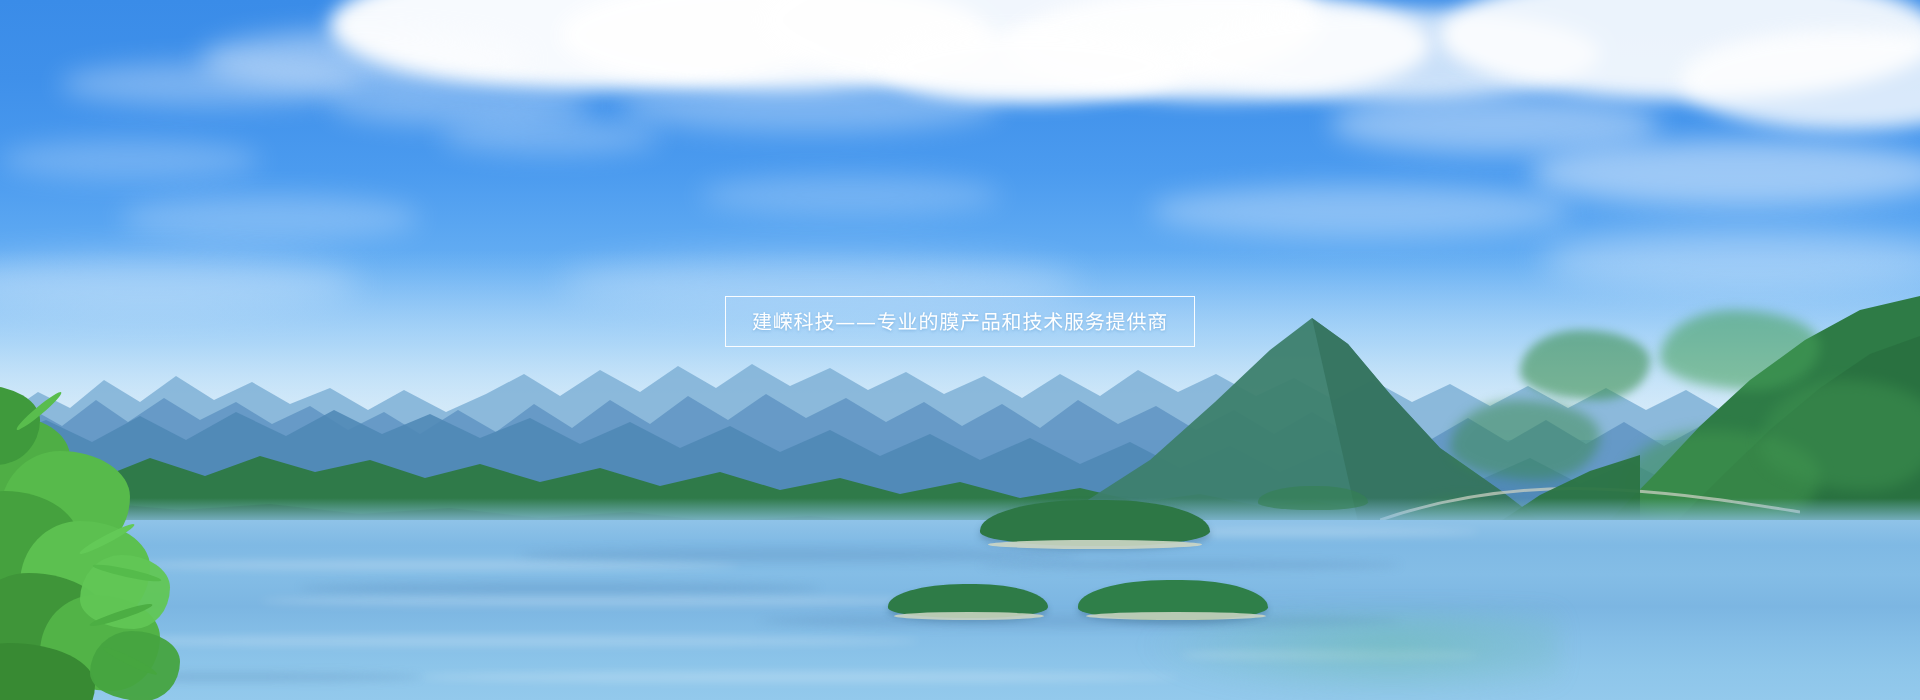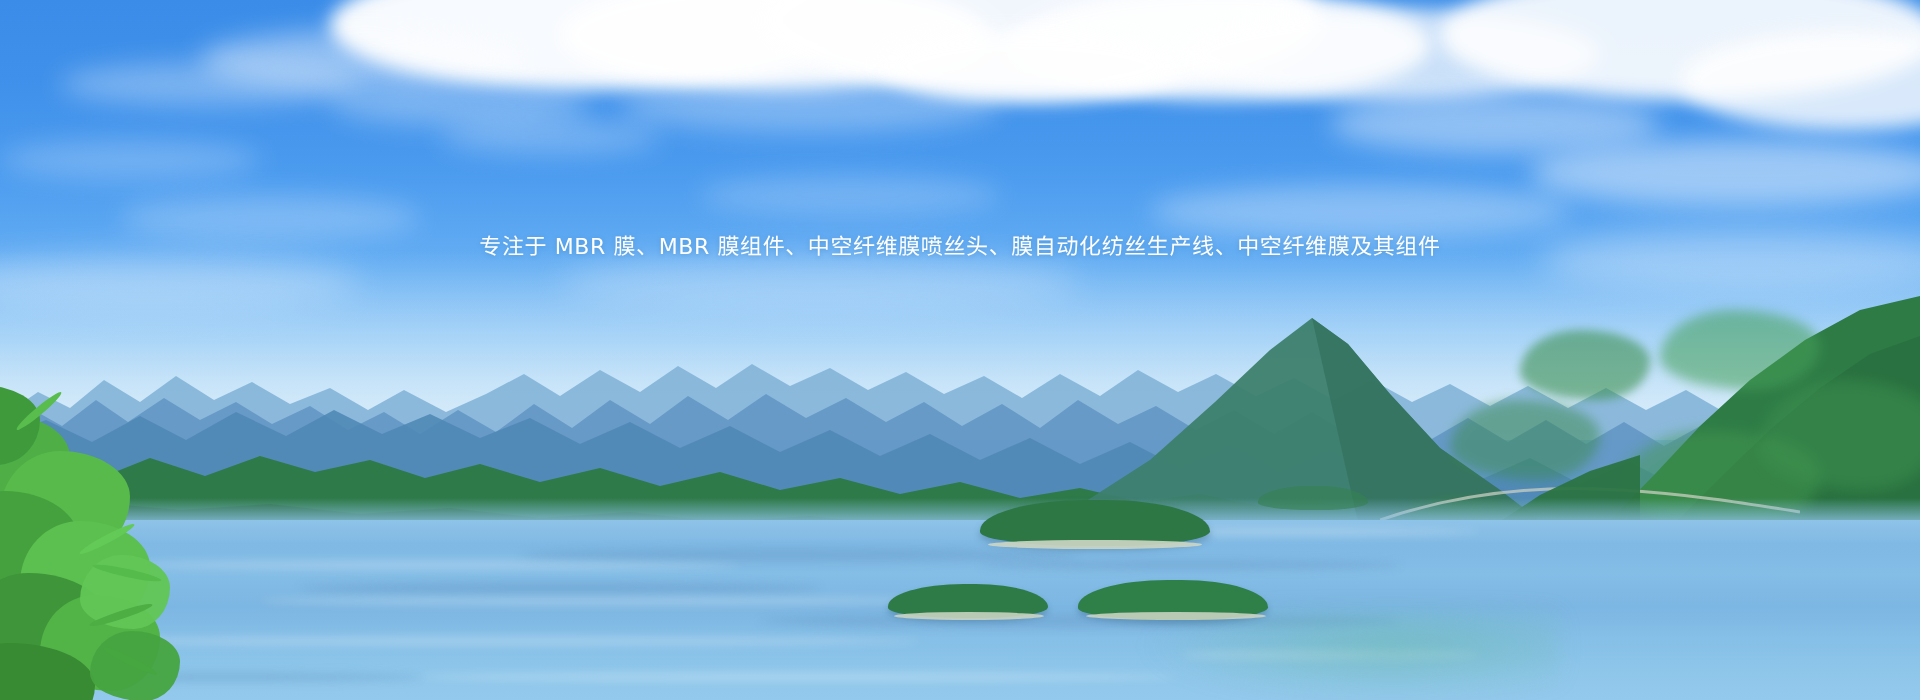--- a/index.html
+++ b/index.html
@@ -349,18 +349,20 @@
                 border-radius:50%;transform:rotate(-18deg);"></div>
     <div style="position:absolute;left:120px;top:252px;width:60px;height:8px;background:#46a63f;
                 border-radius:50%;transform:rotate(26deg);"></div>
     <div style="position:absolute;left:30px;top:2px;width:58px;height:8px;background:#59bd4d;
                 border-radius:50%;transform:rotate(-40deg);"></div>
   </div>
 
   <div class="copy">
 
 
-    <div class="subline">专注于 MBR 膜、MBR 膜组件、中空纤维膜喷丝头、膜自动化纺丝生产线、中空纤维膜及其组件</div>
-
+
+    <div class="tagwrap">
+      <div class="tagbox">建嵘科技——专业的膜产品和技术服务提供商</div>
+    </div>
 
   </div>
 
 </div>
 
 </body></html>

